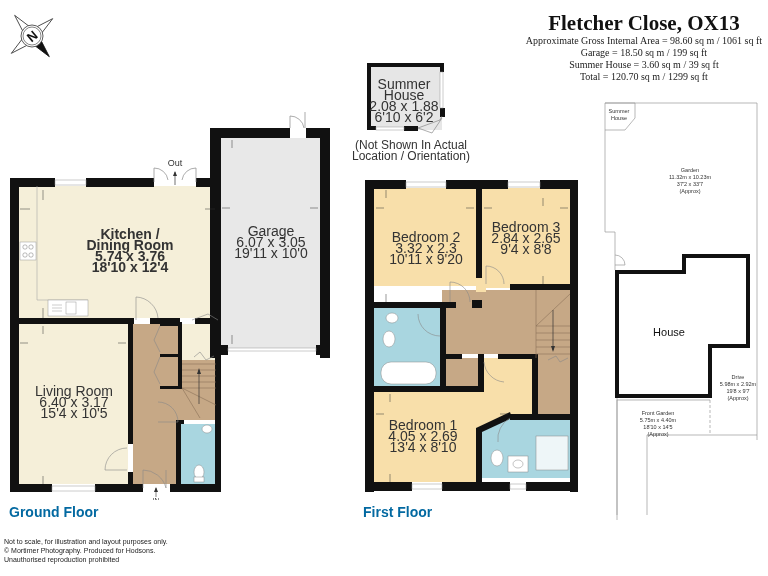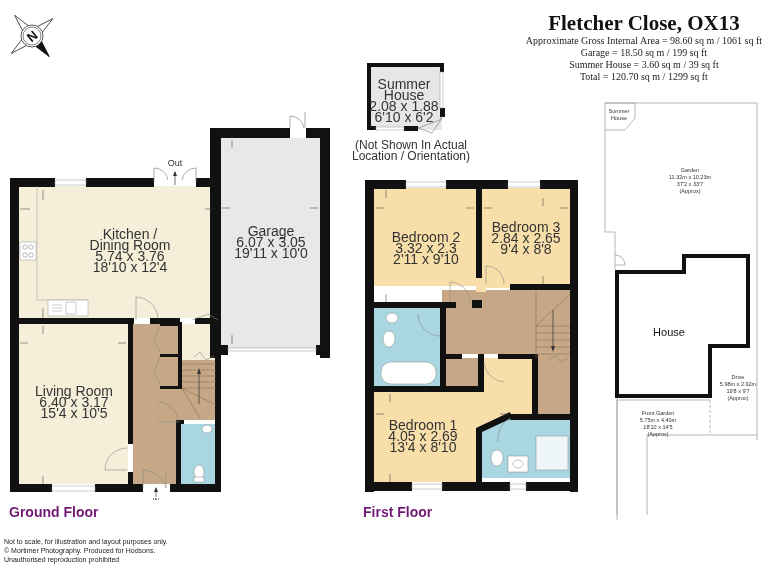--- a/index.html
+++ b/index.html
@@ -2,21 +2,21 @@
 <html><head>
 <meta charset="utf-8">
 <style>
   html, body { margin:0; padding:0; background:#ffffff; }
   body { width:768px; height:576px; position:relative; overflow:hidden; font-family:"Liberation Sans", sans-serif; color:#222; }
   .abs { position:absolute; }
   .header { position:absolute; right:6px; top:11px; text-align:center;font-family:Liberation Serif, serif; }
   .title { font-size:21px; font-weight:bold; color:#111; line-height:24px; }
   .area-line { font-size:10px; line-height:12px; color:#222; }
   .area-note { font-size:9px; line-height:12px; color:#222; }
-  .floor-label { position:absolute; font-size:14px; font-weight:bold; color:#701a75; }
+  .floor-label { position:absolute; font-size:14px; font-weight:bold; color:#0369a1; }
   .footer { position:absolute; left:4px; top:537px; font-size:7px; line-height:9px; color:#222; }
   .room-label { position:absolute; text-align:center; font-size:14px; line-height:11px; color:#333; }
   .site-label { position:absolute; text-align:center; font-size:5.5px; line-height:7px; color:#333; }
   svg text { font-family:"Liberation Sans", sans-serif; }
 </style>
 </head>
 <body>
 
 <div class="header">
   <div class="title">Fletcher Close, OX13</div>
@@ -178,21 +178,21 @@
     <line x1="232" y1="335" x2="232" y2="344"></line>
     <line x1="222" y1="208" x2="230" y2="208"></line>
     <line x1="310" y1="208" x2="318" y2="208"></line>
   </g>
   <text x="175" y="166" text-anchor="middle" font-size="9" fill="#333">Out</text>
   <line x1="156" y1="497" x2="156" y2="488" stroke="#333" stroke-width="0.6"></line>
   <polygon points="154,492 156,487 158,492" fill="#333"></polygon>
   <text x="156" y="503" text-anchor="middle" font-size="6.5" fill="#333">IN</text>
 </svg>
 
-<div class="room-label" style="left:80px;top:229px;width:100px;">
+<div class="room-label" style="left:80px;top:229px;width:100px;font-weight:bold;">
   <div>Kitchen /</div>
   <div>Dining Room</div>
   <div>5.74 x 3.76</div>
   <div>18'10 x 12'4</div>
 </div>
 <div class="room-label" style="left:226px;top:226px;width:90px;">
   <div>Garage</div>
   <div>6.07 x 3.05</div>
   <div>19'11 x 10'0</div>
 </div>
@@ -302,21 +302,21 @@
     <line x1="390" y1="394" x2="390" y2="402"></line>
     <line x1="390" y1="474" x2="390" y2="482"></line>
     <line x1="376" y1="414" x2="384" y2="414"></line>
     <line x1="500" y1="414" x2="508" y2="414"></line>
   </g>
 </svg>
 
 <div class="room-label" style="left:378px;top:232px;width:96px;">
   <div>Bedroom 2</div>
   <div>3.32 x 2.3</div>
-  <div>2'11 x 9'10</div>
+  <div>10'11 x 9'20</div>
 </div>
 <div class="room-label" style="left:484px;top:222px;width:84px;">
   <div>Bedroom 3</div>
   <div>2.84 x 2.65</div>
   <div>9'4 x 8'8</div>
 </div>
 <div class="room-label" style="left:376px;top:420px;width:94px;">
   <div>Bedroom 1</div>
   <div>4.05 x 2.69</div>
   <div>13'4 x 8'10</div>

